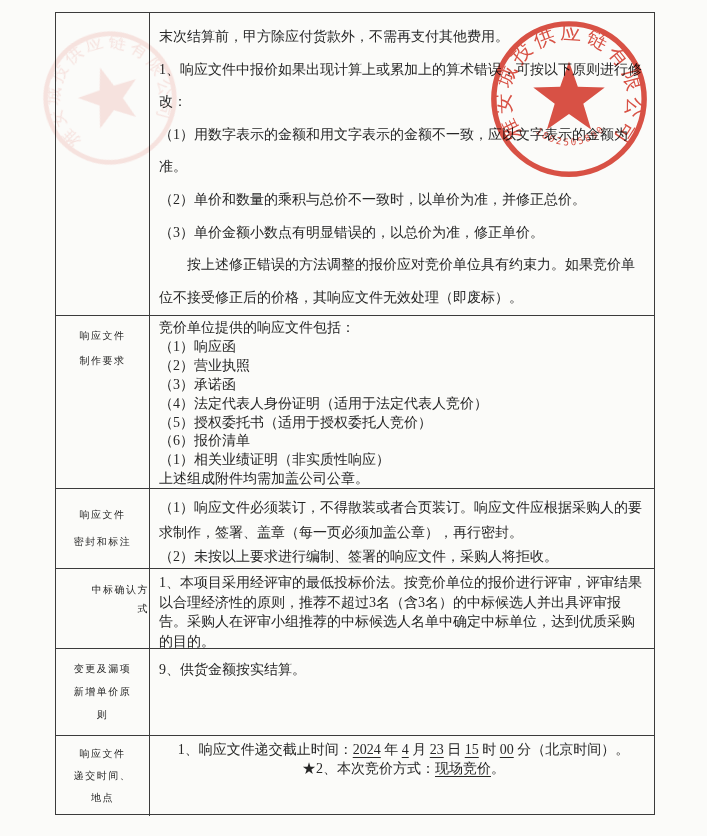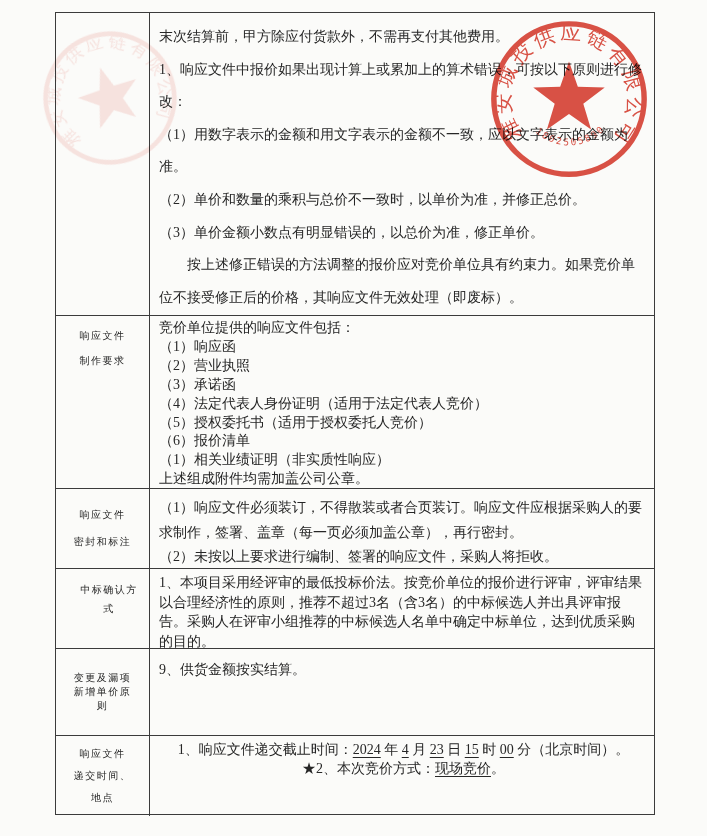--- a/index.html
+++ b/index.html
@@ -39,24 +39,24 @@
   
   .r1c { padding-top:8px; }
   .r1c .para { line-height:32.6px; }
   .indent2 { text-indent:2em; }
   .l2 { justify-content:flex-start; padding-top:13px; gap:11px; }
   .r2c { padding-top:3px; }
   .r2c .para { line-height:18.9px; }
   .l3 { gap:13px; }
   .r3c { padding-top:7px; }
   .r3c .para { line-height:24.5px; }
-  .l4 { justify-content:flex-start; align-items:center; padding:14px 0 0 13px; gap:5px; }
+  .l4 { justify-content:flex-start; align-items:flex-end; padding:14px 0 0 13px; gap:5px; }
   .r4c { padding-top:4px; }
   .r4c .para { line-height:19.6px; }
-  .l5 { }
+  .l5 { gap:9px; }
   .r5c { padding-top:11px; }
   .l6 { gap:8px; }
   .r6c { padding-top:4px;text-align:center; }
   .r6c .para { line-height:19px; }
   .u { text-decoration:underline; text-underline-offset:3px; }
 
   
   .seal { position:absolute; mix-blend-mode:multiply; pointer-events:none; }
   .seal-main { left:480px; top:10px; width:178px; height:178px; opacity:0.88; }
   .seal-faint {

